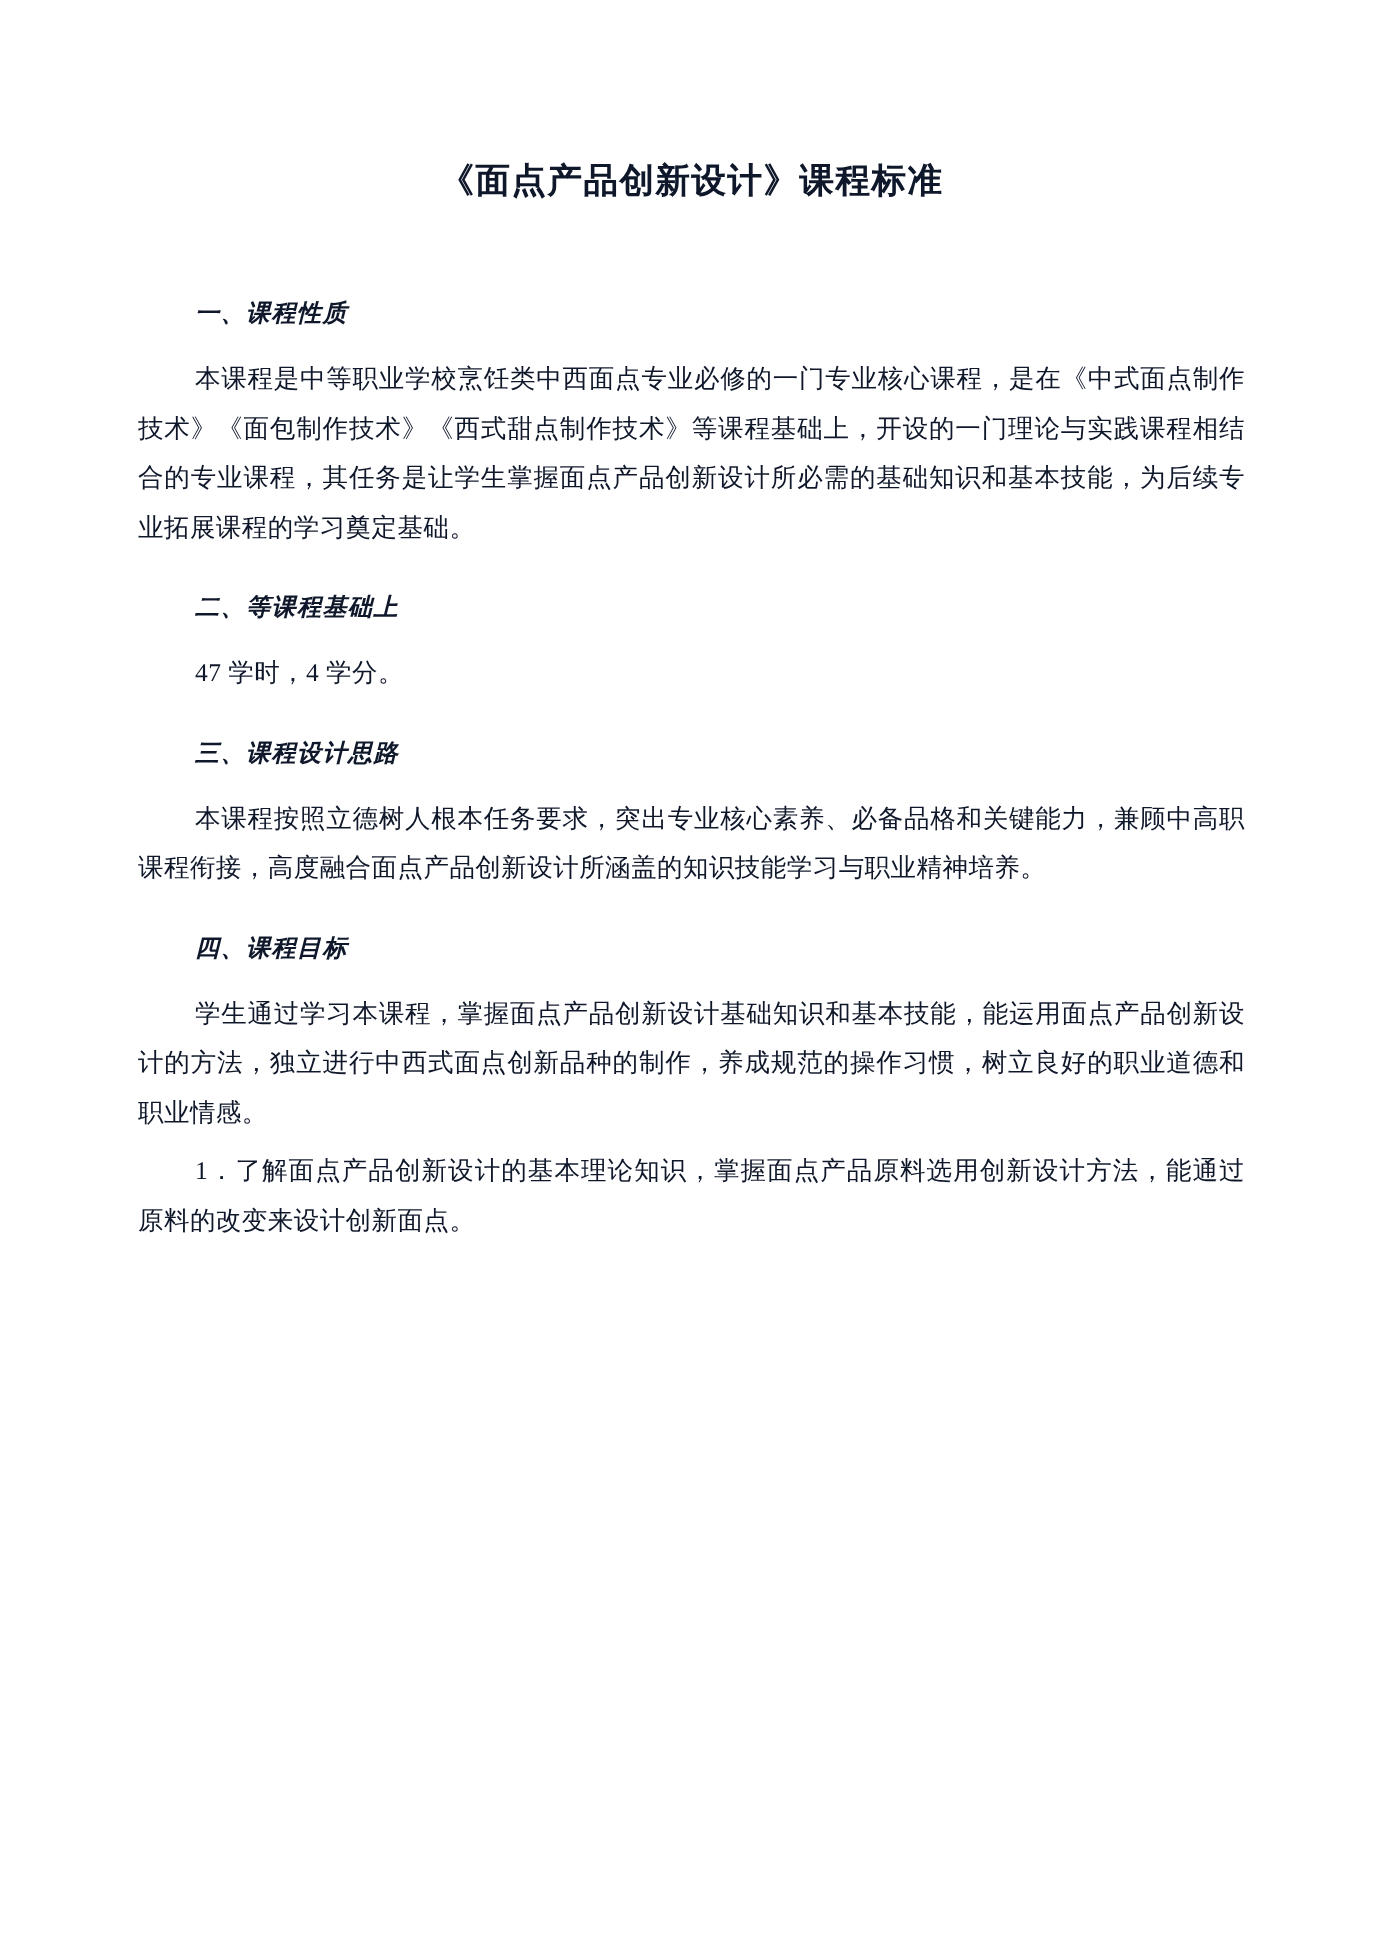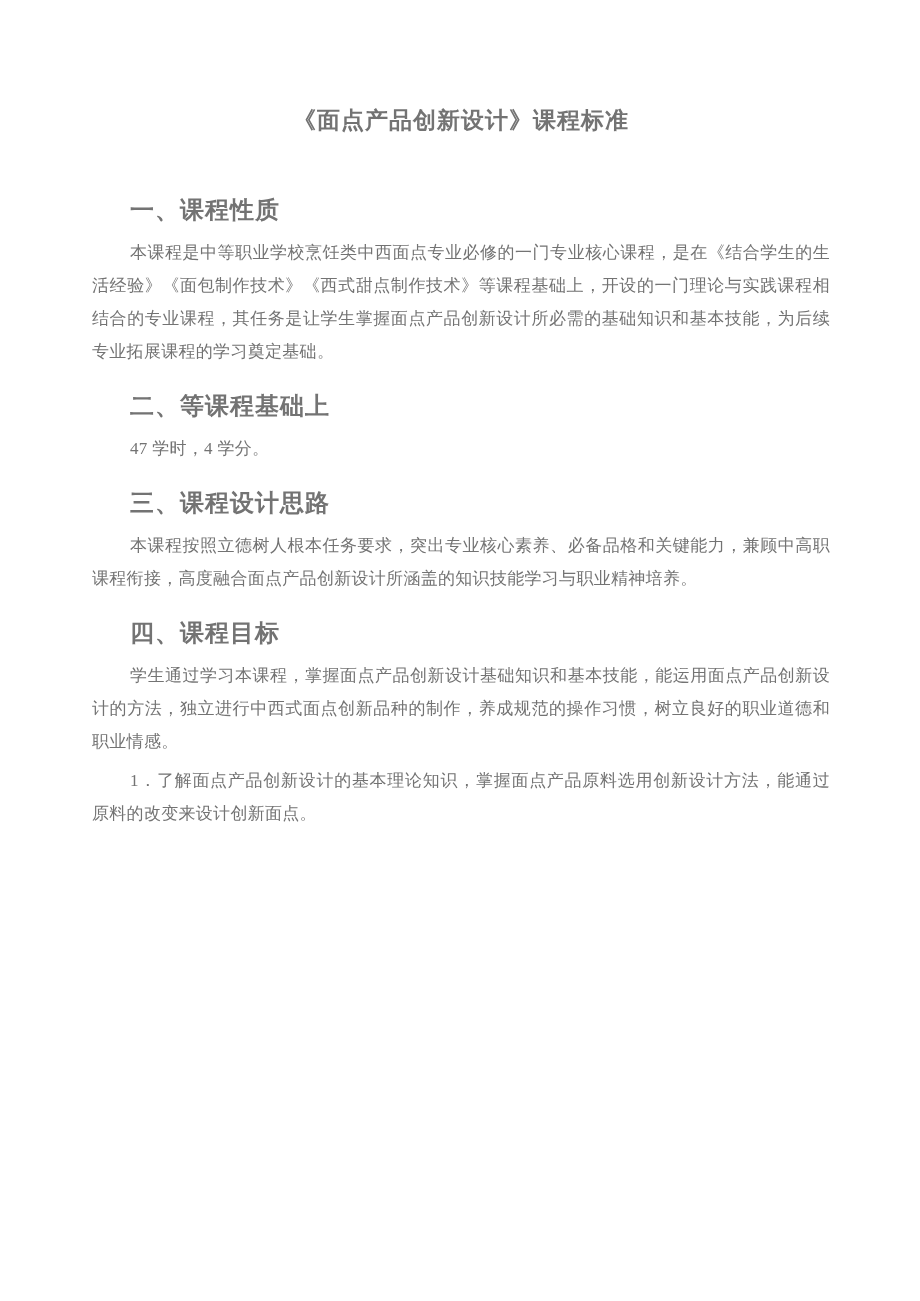--- a/index.html
+++ b/index.html
@@ -6,65 +6,66 @@
     margin: 0;
     padding: 0;
     background: #ffffff;
   }
   .page {
     position: relative;
     width: 920px;
     height: 1301px;
     box-sizing: border-box;
     background: #ffffff;
-    color: #737373;
+    color: #0f172a;
     padding: 106px 90px 0 92px;
     font-family: "Liberation Serif", "DejaVu Serif", serif;
     overflow: hidden;
   }
   .doc-title {
     margin: 0 0 60px 0;
     font-size: 23px;
     line-height: 30px;
     font-weight: 700;
     text-align: center;
     letter-spacing: 1px;
     font-family: "Liberation Serif", "DejaVu Serif", serif;
   }
   .section {
     margin: 0;
   }
   .heading {
     margin: 24px 0 12px 0;
     padding-left: 38px;
-    font-size: 24px;
+    font-size: 16px;
     line-height: 28px;
     font-weight: 600;
     letter-spacing: 1px;
     font-family: "Liberation Sans", "DejaVu Sans", sans-serif;
+    font-style: italic;
   }
   .para {
     margin: 0 0 6px 0;
     font-size: 17px;
     line-height: 33px;
     text-align: justify;
     text-indent: 38px;
     letter-spacing: 0.3px;
   }
 </style>
 </head>
 <body>
 
 <div class="page">
 
   <h1 class="doc-title">《面点产品创新设计》课程标准</h1>
 
   <div class="section">
     <h2 class="heading">一、课程性质</h2>
-    <p class="para">本课程是中等职业学校烹饪类中西面点专业必修的一门专业核心课程，是在《结合学生的生活经验》《面包制作技术》《西式甜点制作技术》等课程基础上，开设的一门理论与实践课程相结合的专业课程，其任务是让学生掌握面点产品创新设计所必需的基础知识和基本技能，为后续专业拓展课程的学习奠定基础。</p>
+    <p class="para">本课程是中等职业学校烹饪类中西面点专业必修的一门专业核心课程，是在《中式面点制作技术》《面包制作技术》《西式甜点制作技术》等课程基础上，开设的一门理论与实践课程相结合的专业课程，其任务是让学生掌握面点产品创新设计所必需的基础知识和基本技能，为后续专业拓展课程的学习奠定基础。</p>
   </div>
 
   <div class="section">
     <h2 class="heading">二、等课程基础上</h2>
     <p class="para">47 学时，4 学分。</p>
   </div>
 
   <div class="section">
     <h2 class="heading">三、课程设计思路</h2>
     <p class="para">本课程按照立德树人根本任务要求，突出专业核心素养、必备品格和关键能力，兼顾中高职课程衔接，高度融合面点产品创新设计所涵盖的知识技能学习与职业精神培养。</p>

